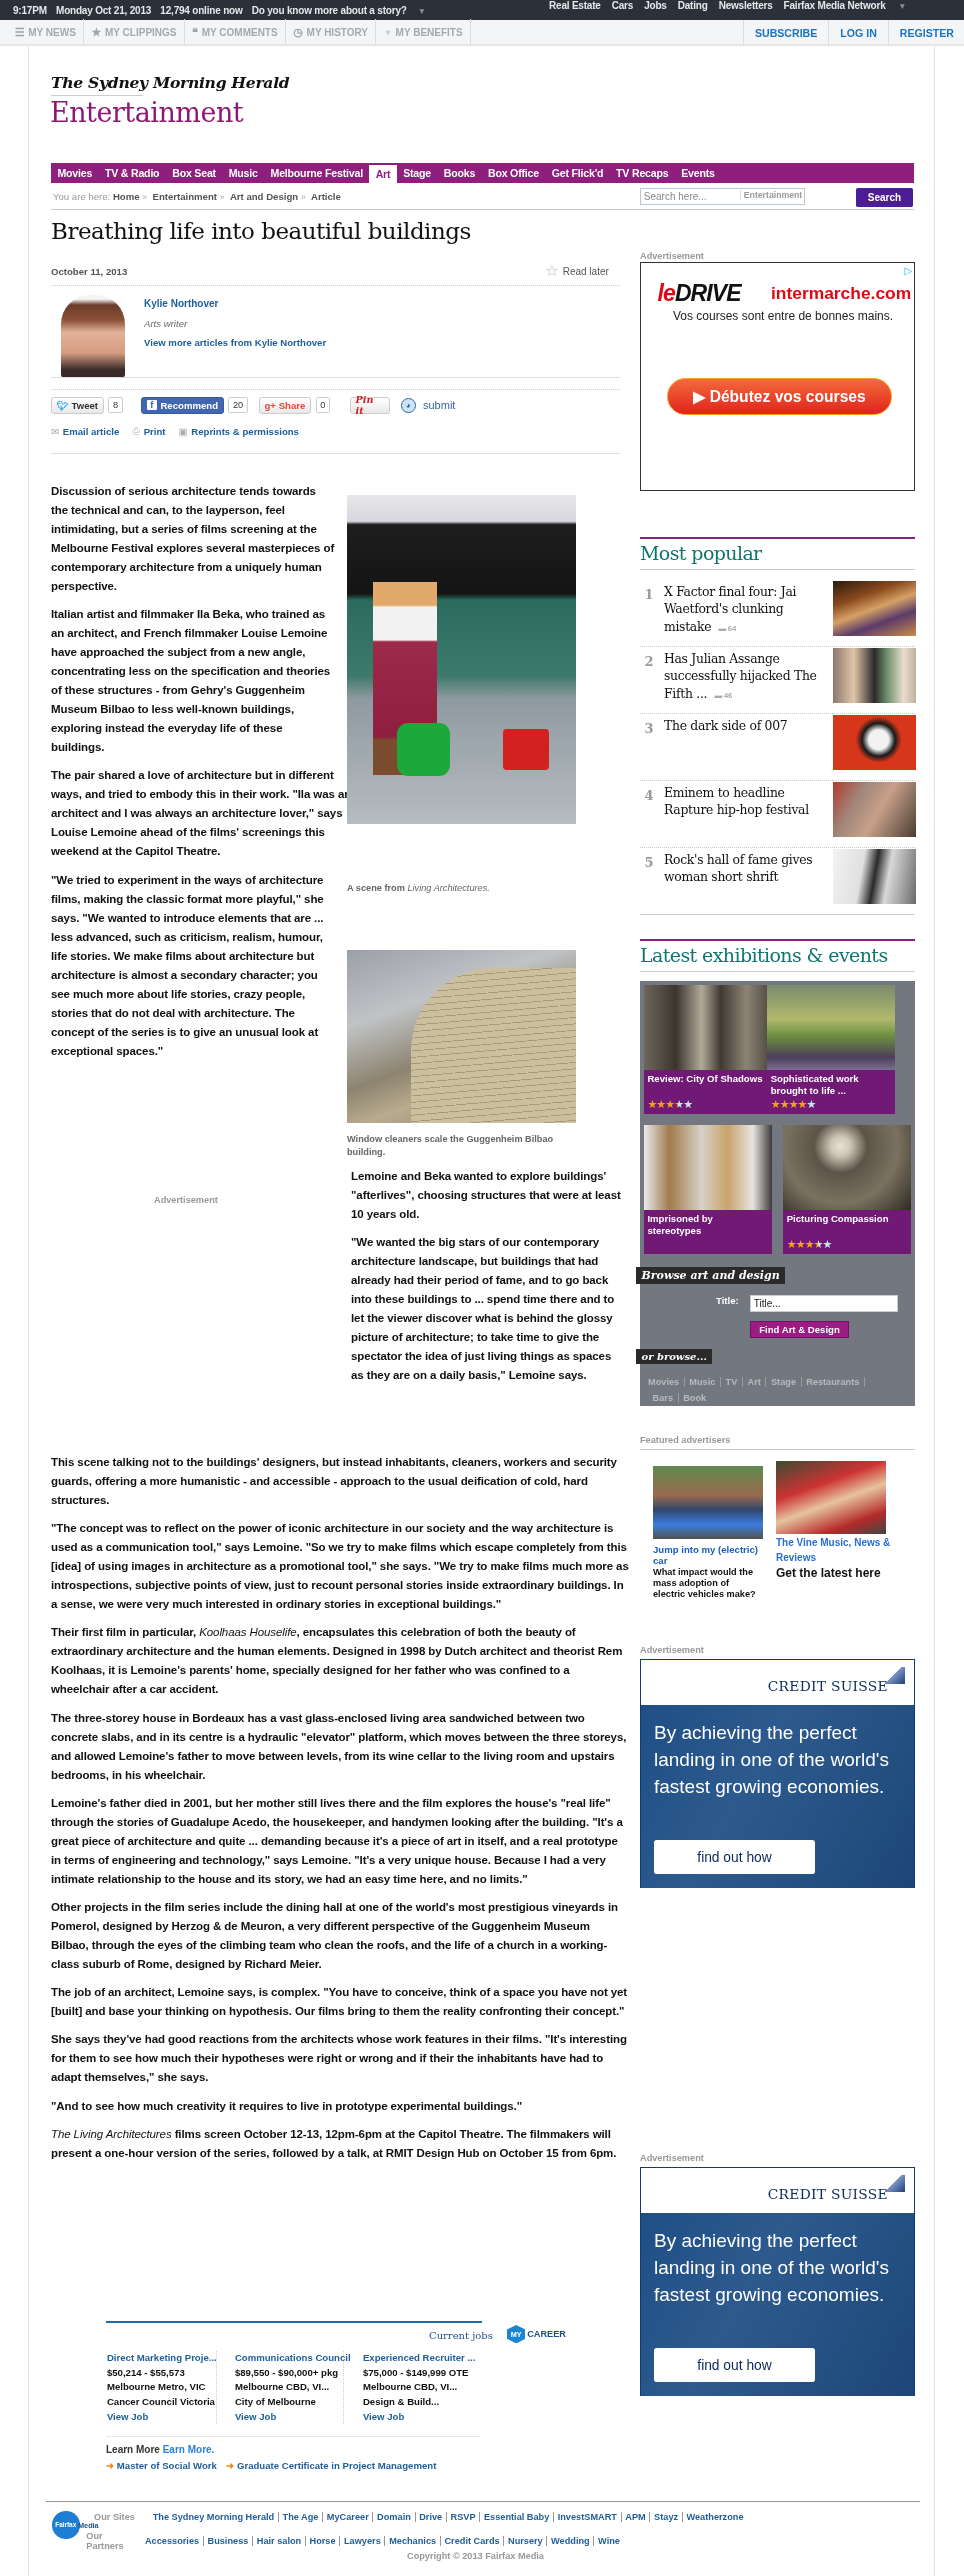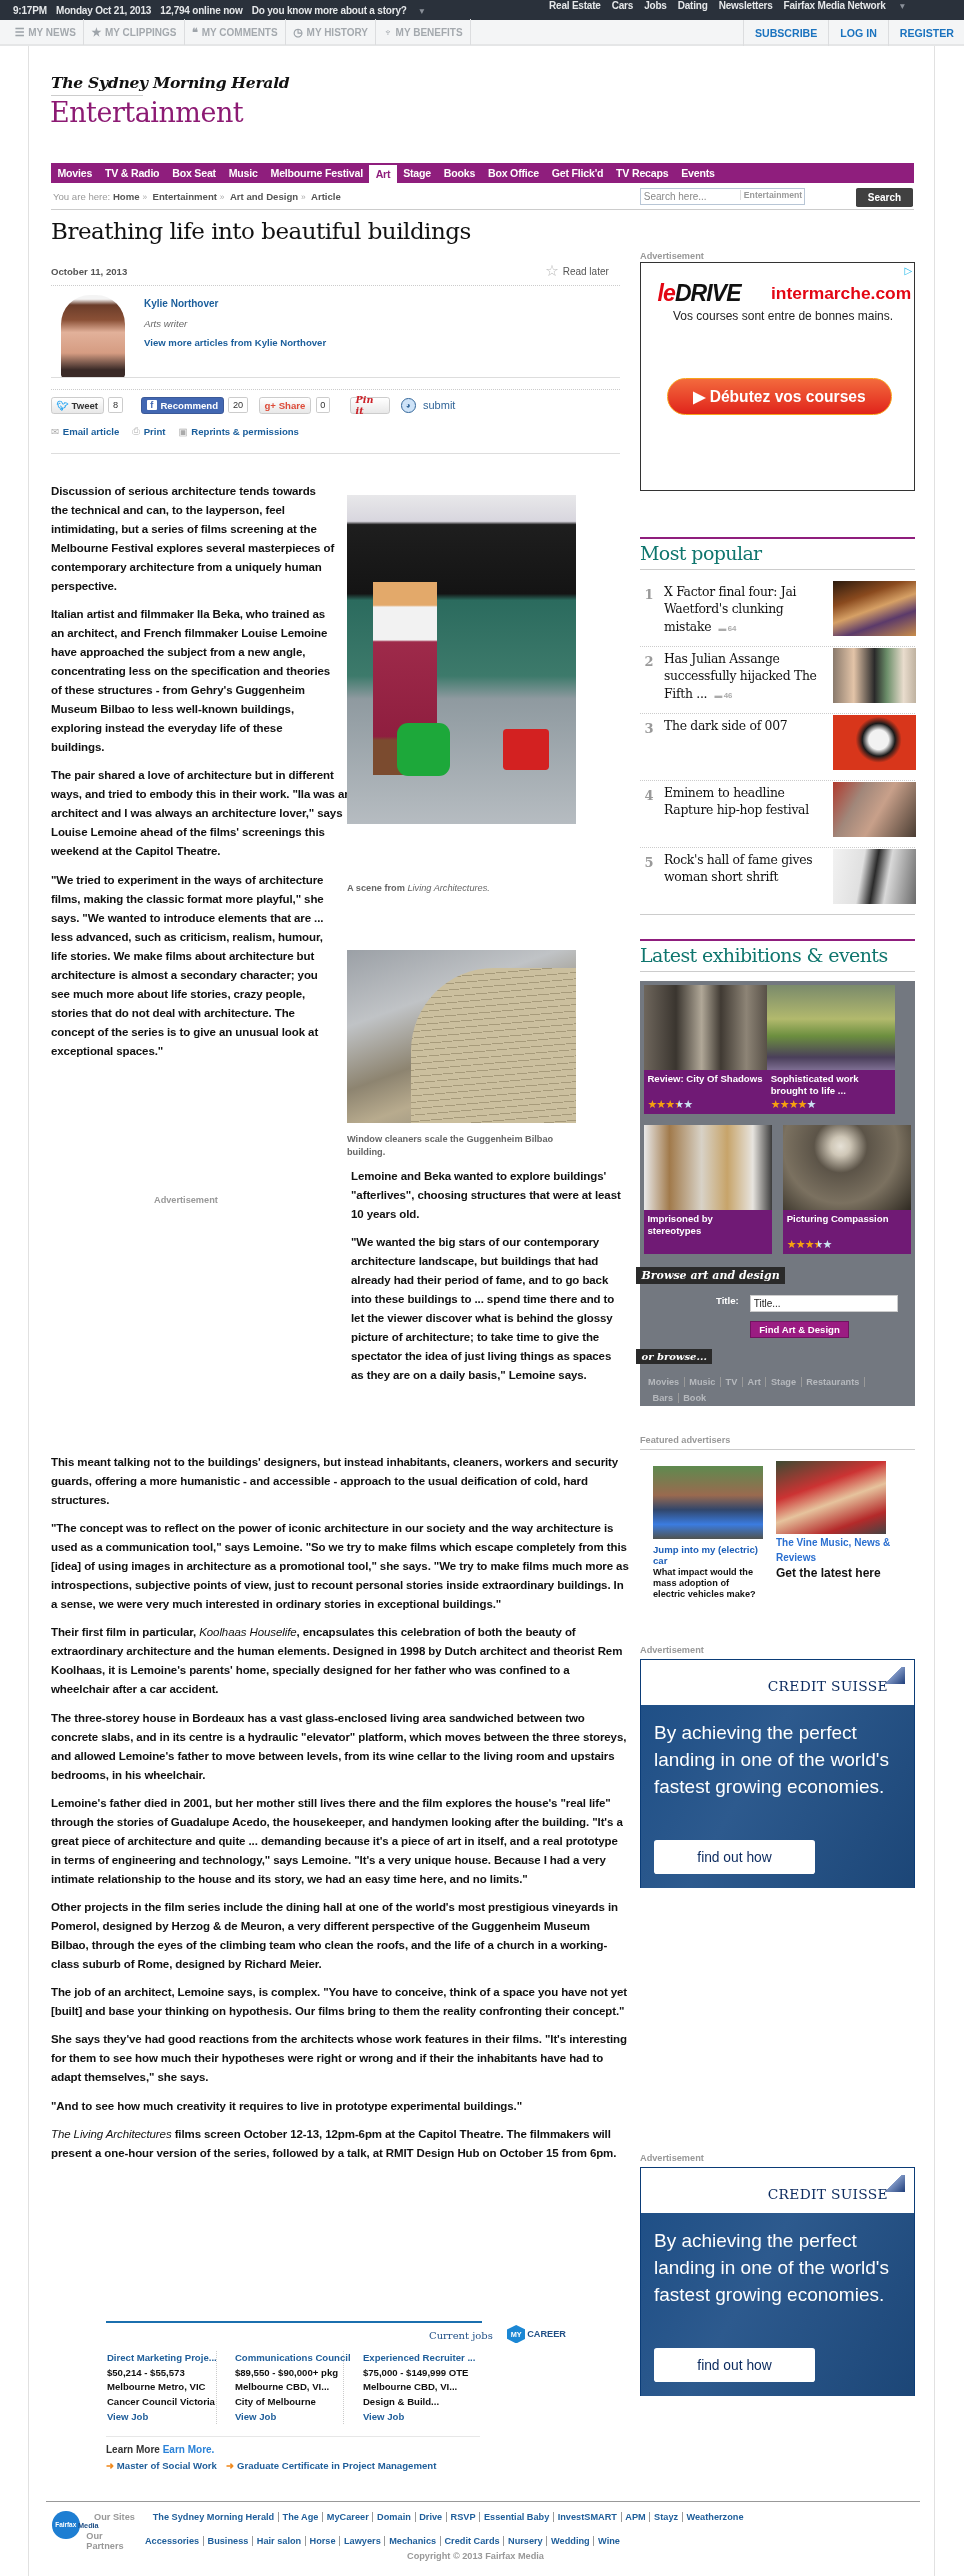--- a/index.html
+++ b/index.html
@@ -22,21 +22,21 @@
 .logo-ent{position:absolute;left:50px;top:97px;font-family:"DejaVu Serif",serif;font-size:27px;color:#8c1a73;letter-spacing:-0.5px;font-weight:normal}
 .nav{position:absolute;left:51px;top:163px;width:863px;height:20px;background:#8f1e7d;display:flex;align-items:stretch}
 .nav a{color:#fff;font-size:10.6px;font-weight:bold;padding:0 6.4px;display:flex;align-items:center;letter-spacing:-0.2px}
 .nav a.active{background:#fff;color:#8f1e7d;margin-top:1.8px}
 .crumbs{position:absolute;left:53px;top:191px;font-size:9.6px;color:#999}
 .crumbs b{color:#555;font-weight:bold}
 .crumbs i{font-style:normal;color:#aaa;margin:0 2.8px;font-size:8.3px}
 .crumb-rule{position:absolute;left:51px;top:209px;width:863px;height:0.9px;background:#ccc}
 .search-box{position:absolute;left:640px;top:188px;width:165px;height:17.4px;border:0.9px solid #b8c6d6;background:#fff;font-size:10px;color:#888;padding-left:2.8px;display:flex;align-items:center;font-family:"Liberation Sans",sans-serif}
 .search-scope{position:absolute;right:1.8px;top:0.9px;font-size:8.7px;color:#999;font-weight:bold;border-left:0.9px solid #ddd;padding-left:2.8px}
-.search-btn{position:absolute;left:856px;top:188px;width:57px;height:19px;background:#404040;color:#fff;font-size:10px;font-weight:bold;border:none;display:flex;align-items:center;justify-content:center;border-radius:1.8px}
+.search-btn{position:absolute;left:856px;top:188px;width:57px;height:19px;background:#4c1d95;color:#fff;font-size:10px;font-weight:bold;border:none;display:flex;align-items:center;justify-content:center;border-radius:1.8px}
 
 .headline{position:absolute;left:51px;top:218px;font-family:"DejaVu Serif",serif;font-size:23px;color:#111;letter-spacing:-0.5px}
 .date{position:absolute;left:51px;top:266px;font-size:9.6px;color:#555;font-weight:bold}
 .readlater{position:absolute;left:545px;top:262px;font-size:10px;color:#555;display:flex;align-items:center}
 .readlater .star{font-size:15.6px;color:#bbb;margin-right:3.7px}
 .dotted{position:absolute;left:51px;width:569px;height:0.9px;border-top:0.9px dotted #ccc}
 .author-photo{position:absolute;left:61px;top:295px;width:64px;height:83px;background:linear-gradient(180deg,#f4f4f4 0%,#f4f4f4 5%,#6b3d2a 12%,#8a5036 30%,#e2b19a 45%,#d59c82 70%,#3b2b28 90%);border-radius:29px 29px 3.7px 3.7px}
 .author-name{position:absolute;left:144px;top:298px;font-size:10px;font-weight:bold;color:#1b5e9b}
 .author-role{position:absolute;left:144px;top:318px;font-size:9.6px;color:#666;font-style:italic}
 .author-more{position:absolute;left:144px;top:337px;font-size:9.6px;font-weight:bold;color:#1b5e9b}
@@ -298,21 +298,21 @@
 <div class="cap2">Window cleaners scale the Guggenheim Bilbao building.</div>
 
 <div class="adv-mid">Advertisement</div>
 
 <div class="body-text" style="left:351px;top:1167px;width:275px">
   <p>Lemoine and Beka wanted to explore buildings' "afterlives", choosing structures that were at least 10 years old.</p>
   <p>"We wanted the big stars of our contemporary architecture landscape, but buildings that had already had their period of fame, and to go back into these buildings to ... spend time there and to let the viewer discover what is behind the glossy picture of architecture; to take time to give the spectator the idea of just living things as spaces as they are on a daily basis," Lemoine says.</p>
 </div>
 
 <div class="body-text" style="left:51px;top:1453px;width:578px">
-  <p>This meant talking not to the buildings' designers, but instead inhabitants, cleaners, workers and security guards, offering a more humanistic - and accessible - approach to the usual deification of cold, hard structures.</p>
+  <p>This scene talking not to the buildings' designers, but instead inhabitants, cleaners, workers and security guards, offering a more humanistic - and accessible - approach to the usual deification of cold, hard structures.</p>
   <p>"The concept was to reflect on the power of iconic architecture in our society and the way architecture is used as a communication tool," says Lemoine. "So we try to make films which escape completely from this [idea] of using images in architecture as a promotional tool," she says. "We try to make films much more as introspections, subjective points of view, just to recount personal stories inside extraordinary buildings. In a sense, we were very much interested in ordinary stories in exceptional buildings."</p>
   <p><span>Their first film in particular, </span><em>Koolhaas Houselife</em><span>, encapsulates this celebration of both the beauty of extraordinary architecture and the human elements. Designed in 1998 by Dutch architect and theorist Rem Koolhaas, it is Lemoine's parents' home, specially designed for her father who was confined to a wheelchair after a car accident.</span></p>
   <p>The three-storey house in Bordeaux has a vast glass-enclosed living area sandwiched between two concrete slabs, and in its centre is a hydraulic "elevator" platform, which moves between the three storeys, and allowed Lemoine's father to move between levels, from its wine cellar to the living room and upstairs bedrooms, in his wheelchair.</p>
   <p>Lemoine's father died in 2001, but her mother still lives there and the film explores the house's "real life" through the stories of Guadalupe Acedo, the housekeeper, and handymen looking after the building. "It's a great piece of architecture and quite ... demanding because it's a piece of art in itself, and a real prototype in terms of engineering and technology," says Lemoine. "It's a very unique house. Because I had a very intimate relationship to the house and its story, we had an easy time here, and no limits."</p>
   <p>Other projects in the film series include the dining hall at one of the world's most prestigious vineyards in Pomerol, designed by Herzog &amp; de Meuron, a very different perspective of the Guggenheim Museum Bilbao, through the eyes of the climbing team who clean the roofs, and the life of a church in a working-class suburb of Rome, designed by Richard Meier.</p>
   <p>The job of an architect, Lemoine says, is complex. "You have to conceive, think of a space you have not yet [built] and base your thinking on hypothesis. Our films bring to them the reality confronting their concept."</p>
   <p>She says they've had good reactions from the architects whose work features in their films. "It's interesting for them to see how much their hypotheses were right or wrong and if their the inhabitants have had to adapt themselves," she says.</p>
   <p>"And to see how much creativity it requires to live in prototype experimental buildings."</p>
   <p><em>The Living Architectures</em><span> films screen October 12-13, 12pm-6pm at the Capitol Theatre. The filmmakers will present a one-hour version of the series, followed by a talk, at RMIT Design Hub on October 15 from 6pm.</span></p>
 </div>

